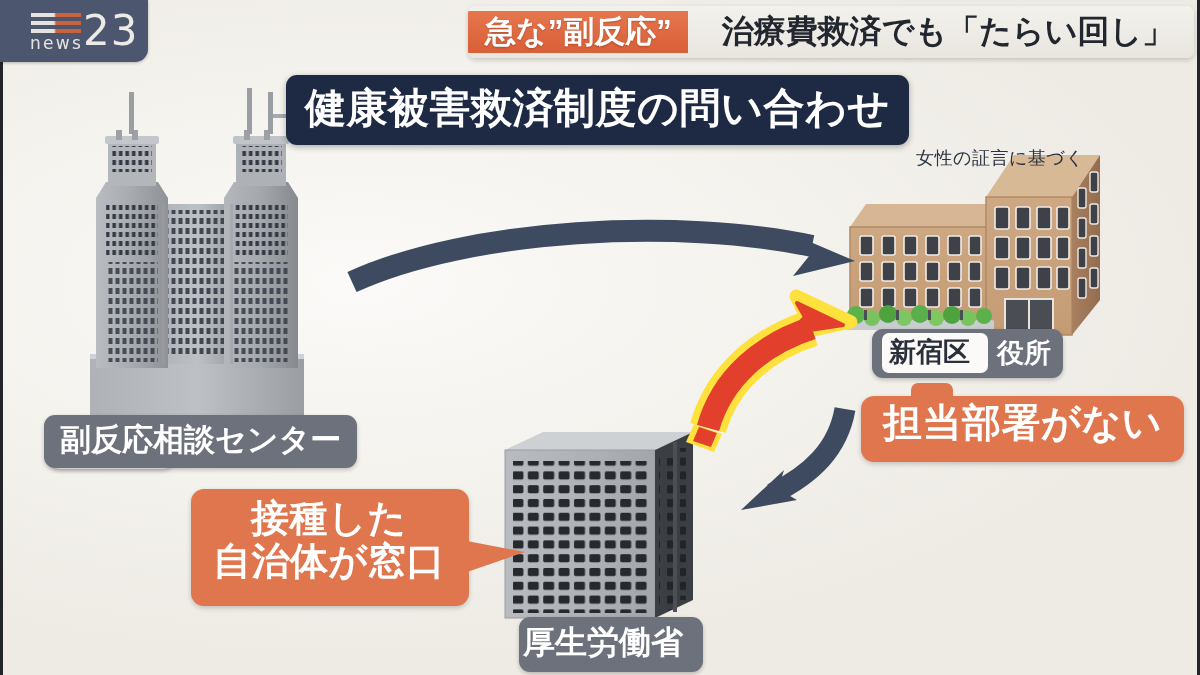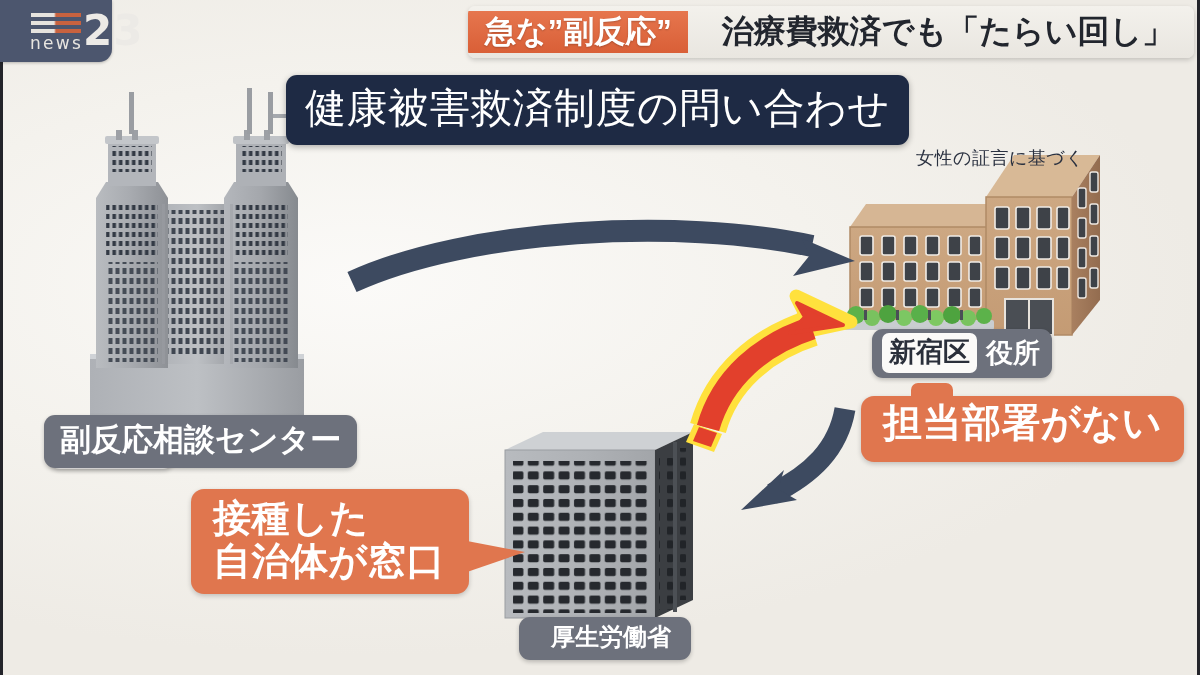--- a/index.html
+++ b/index.html
@@ -26,39 +26,40 @@
     background: #23242a;
   }
 
   
   #logo {
     position: absolute; left: 0; top: 0;
     width: 112px; height: 62px;
     background: #4c566e;
     border-bottom-right-radius: 13px;
     box-shadow: 0 1px 3px rgba(0,0,0,.25);
+    padding-left: 36px;
   }
   #logo .bars {
     position: absolute; left: 31px; top: 13px;
     width: 50px; height: 20px;
     display: flex; flex-direction: column; justify-content: space-between;
   }
   #logo .bars i {
     display: block; height: 4px; width: 100%;
     background: linear-gradient(to right, #e6e3de 0 46%, #c8623f 50% 100%);
   }
   #logo .news {
     position: absolute; left: 30px; top: 33px;
     font-size: 17px; letter-spacing: 2.3px;
     color: #e8e5e0; font-weight: 500;
     font-family: "DejaVu Sans", sans-serif;
   }
   #logo .n23 {
     position: absolute; left: 83px; top: 6px;
-    font-size: 42px; font-weight: 700; letter-spacing: 1px;
+    font-size: 42px; font-weight: 400; letter-spacing: 1px;
     color: #eceae6;
     font-family: "DejaVu Sans", sans-serif;
   }
 
   
   #headline {
     position: absolute; left: 468px; top: 6px;
     height: 52px;
     display: flex; align-items: center;
     border-radius: 7px;
@@ -82,21 +83,21 @@
     font-size: 32px; font-weight: 700; letter-spacing: 0px;
   }
 
   
   #title {
     position: absolute; left: 286px; top: 75px;
     padding: 6px 19px 9px 19px;
     background: #1e2a44;
     border-radius: 11px;
     color: #fff;
-    font-size: 41px; font-weight: 400; letter-spacing: 0.5px;
+    font-size: 41px; font-weight: 700; letter-spacing: 0.5px;
     box-shadow: 0 2px 6px rgba(0,0,0,.3);
     white-space: nowrap;
   }
   #subnote {
     position: absolute; left: 916px; top: 110px;
     font-size: 18px; font-weight: 500; color: #2a3140;
     letter-spacing: 0.5px;
     margin-top: 36px;
   }
 
@@ -118,33 +119,33 @@
     font-size: 31px;
   }
   #lbl-center {
     left: 44px; top: 415px;
     padding: 4px 16px 7px 16px;
     font-size: 31px;
     text-align: center;
   }
   #lbl-mhlw {
     left: 519px; top: 617px;
-    padding: 4px 20px 7px 32px;
-    font-size: 24px;
+    padding: 4px 20px 7px 4px;
+    font-size: 32px;
   }
   #lbl-shinjuku {
     left: 872px; top: 329px;
     padding: 4px 12px 5px 10px;
     font-size: 27px;
     align-items: center; gap: 9px;
   }
   #lbl-shinjuku .pill {
     background: #fbfaf8; color: #2a2f3a;
     border-radius: 7px;
-    padding: 1px 7px 3px 7px;
+    padding: 1px 18px 3px 7px;
     font-weight: 700;
   }
 
   
   .callout {
     position: absolute;
     background: #e0764e;
     color: #fff;
     font-weight: 700;
     border-radius: 13px;
@@ -157,24 +158,25 @@
     letter-spacing: 0.5px;
   }
   #callout-dept .nub {
     position: absolute; left: 50px; top: -13px;
     width: 42px; height: 16px;
     background: #e0764e;
     border-radius: 7px 7px 0 0;
   }
   #callout-muni {
     left: 191px; top: 489px;
-    padding: 8px 24px 10px 22px;
+    padding: 8px 24px 22px 22px;
     font-size: 38px;
     line-height: 1.14;
     letter-spacing: 0.5px;
+    text-align: center;
   }
   #callout-muni .tail {
     position: absolute; right: -56px; top: 52px;
     width: 0; height: 0;
     border-top: 11px solid transparent;
     border-bottom: 20px solid transparent;
     border-left: 58px solid #e0764e;
   }
 
   .svg-layer { position: absolute; left: 0; top: 0; width: 1200px; height: 675px; }

